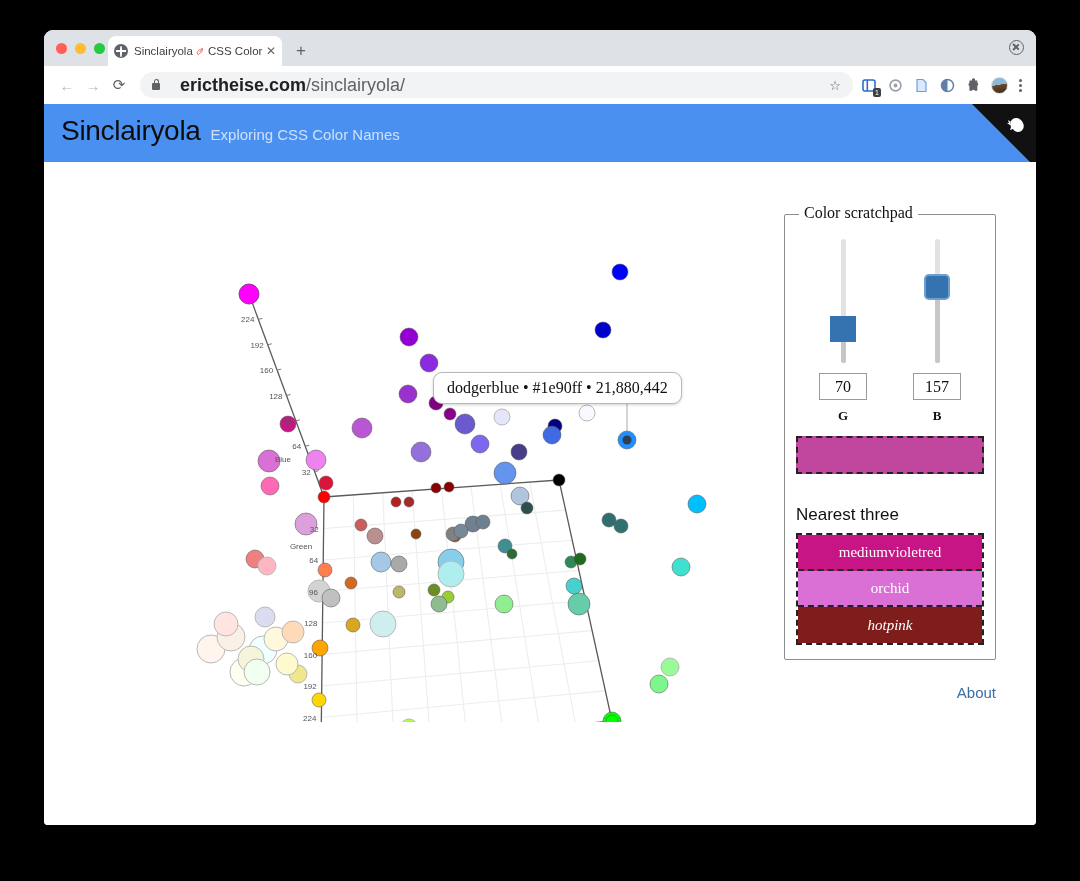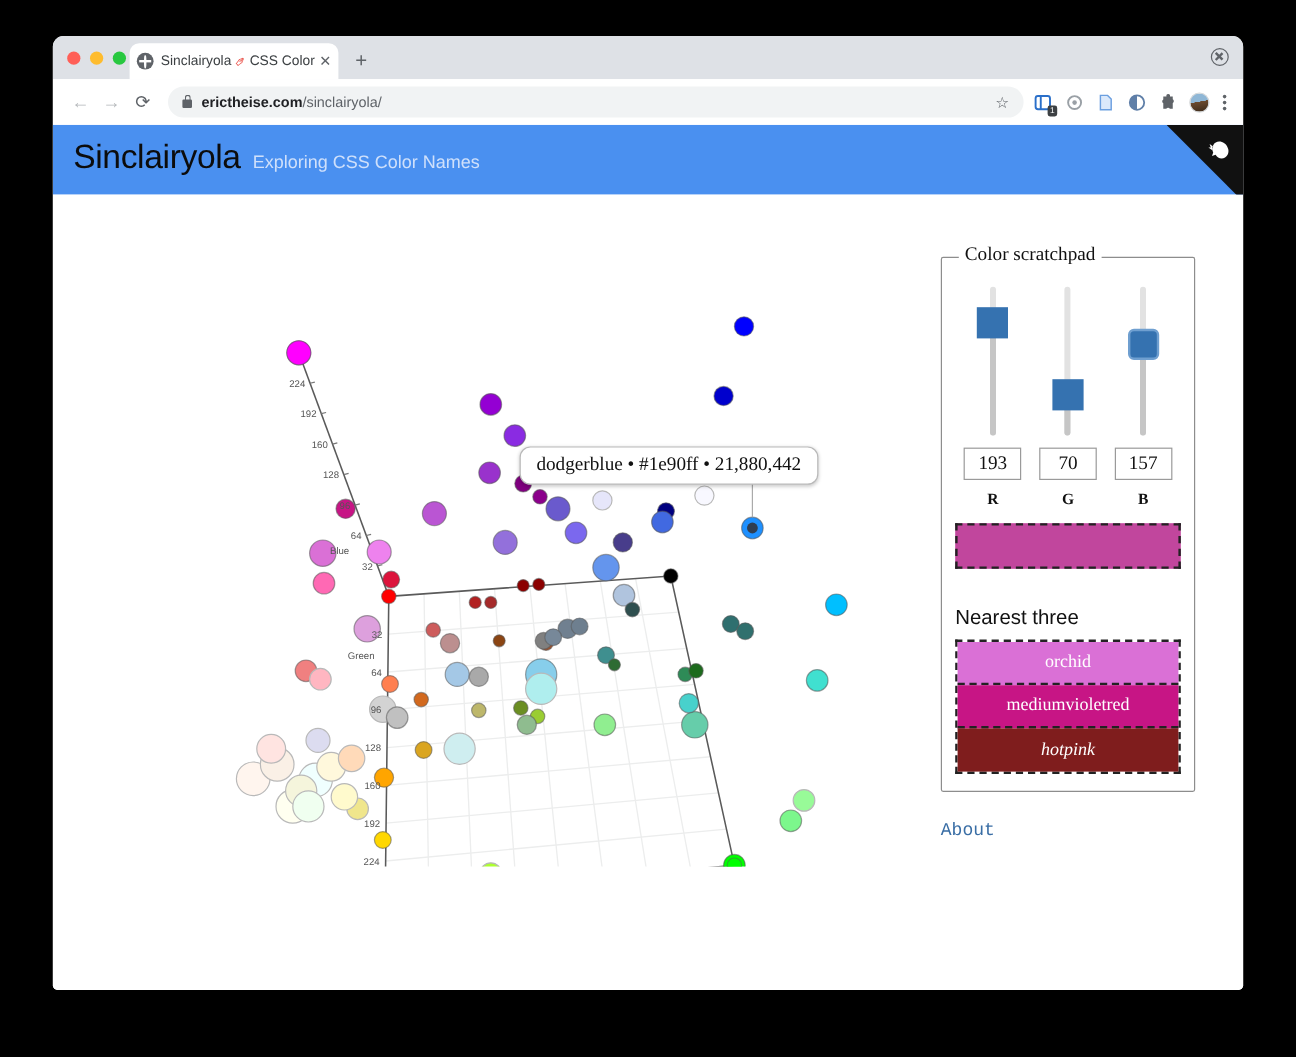--- a/index.html
+++ b/index.html
@@ -76,21 +76,21 @@
     position:relative;
   }
   .lock{
     width:8px;height:7px;background:#5f6368;border-radius:1px;position:relative;
     margin-right:8px;flex:0 0 auto;margin-top:2px;
   }
   .lock:before{
     content:"";position:absolute;left:1.5px;top:-4px;width:5px;height:5px;
     border:1.5px solid #5f6368;border-bottom:none;border-radius:3px 3px 0 0;box-sizing:border-box;
   }
-  .url{font-size:12px;color:#5f6368;white-space:nowrap;}
+  .url{font-size:18px;color:#5f6368;white-space:nowrap;margin-left:12px;}
   .url b{color:#202124;font-weight:700;}
   .star{margin-left:auto;color:#5f6368;font-size:13px;cursor:pointer;}
   .ticons{display:flex;align-items:center;gap:9px;flex:0 0 auto;padding-right:2px;}
   .ti{width:17px;height:17px;position:relative;cursor:pointer;}
   .ti svg{display:block;}
   .tibadge{
     position:absolute;right:-3px;bottom:-3px;background:#3c4043;color:#fff;
     font-size:7px;border-radius:2px;padding:0 2px;line-height:9px;
   }
   .avatar{
@@ -170,22 +170,22 @@
     font-size:17px;color:#111;margin:31px 0 8px;
     font-family:"Liberation Sans", sans-serif;
   }
   .nearest{border:2px dashed #222;box-sizing:border-box;}
   .nearest div{
     height:36px;display:flex;align-items:center;justify-content:center;
     color:#fff;font-size:15px;border-bottom:2px dashed #222;box-sizing:border-box;
   }
   .nearest div:last-child{border-bottom:none;}
   .about{
-    position:absolute;left:740px;top:580px;width:212px;
-    font-family:Liberation Mono, monospace;font-size:15px;color:#3a6ea5;
+    position:absolute;left:740px;top:580px;width:212px;text-align:right;
+    font-family:Liberation Sans, sans-serif;font-size:15px;color:#3a6ea5;
     text-decoration:none;cursor:pointer;
   }
 </style>
 </head>
 <body>
 
 <div class="screen">
   <div class="browser">
 
     <div class="tabstrip">
@@ -423,49 +423,41 @@
       </div>
 
       <div class="tooltip">dodgerblue • #1e90ff • 21,880,442</div>
 
       <div class="scratchpad">
         <div class="legend-title">Color scratchpad</div>
 
         <div class="sliders">
           <div class="slider-col">
             <div class="track">
-              <div class="filled" id="fill-r" style="height: 93.851px;"></div>
-              <div class="thumb" id="thumb-r" style="top: 30.149px;"></div>
-            </div>
-            <div class="numbox">193</div>
-            <div class="chanlabel">R</div>
-          </div>
-          <div class="slider-col">
-            <div class="track">
               <div class="filled" id="fill-g" style="height: 34.0392px;"></div>
               <div class="thumb" id="thumb-g" style="top: 89.9608px;"></div>
             </div>
             <div class="numbox">70</div>
             <div class="chanlabel">G</div>
           </div>
           <div class="slider-col">
             <div class="track">
               <div class="filled" id="fill-b" style="height: 76.3451px;"></div>
               <div class="thumb focused" id="thumb-b" style="top: 47.6549px;"></div>
             </div>
             <div class="numbox">157</div>
             <div class="chanlabel">B</div>
           </div>
         </div>
 
         <div class="swatch" id="swatch" style="background: rgb(193, 70, 157);"></div>
         <div class="nearest-title">Nearest three</div>
         <div class="nearest" id="nearest">
+            <div style="background: rgb(199, 21, 133);">mediumvioletred</div>
             <div style="background: rgb(218, 112, 214);">orchid</div>
-            <div style="background: rgb(199, 21, 133);">mediumvioletred</div>
             <div style="background: #7f1d1d; font-style: italic;">hotpink</div>
           </div>
       </div>
 
       <a class="about">About</a>
     </div>
   </div>
 </div>
 
 </body></html>

